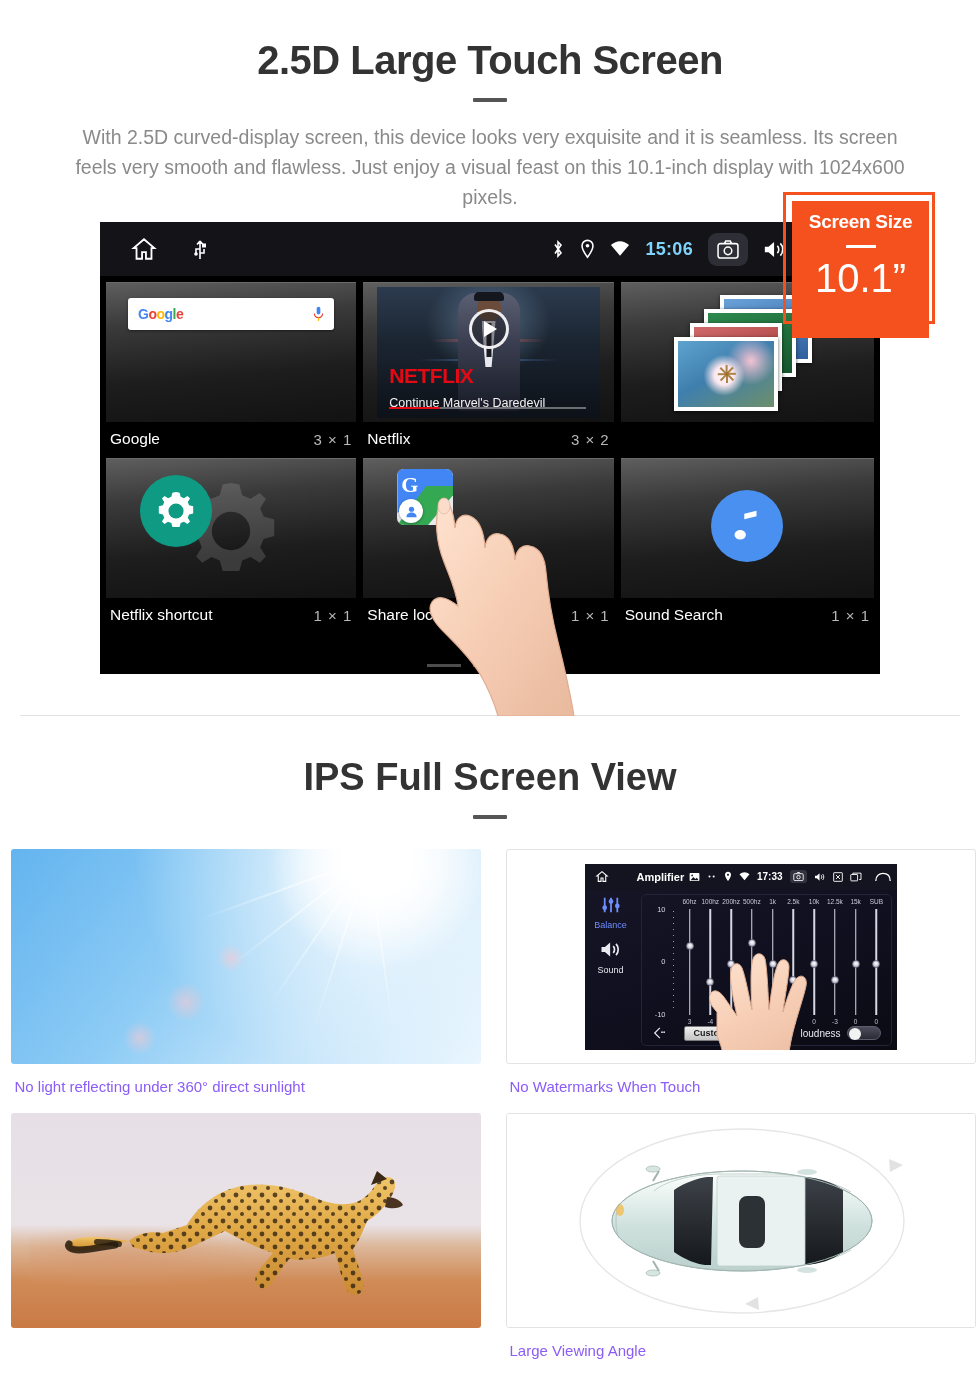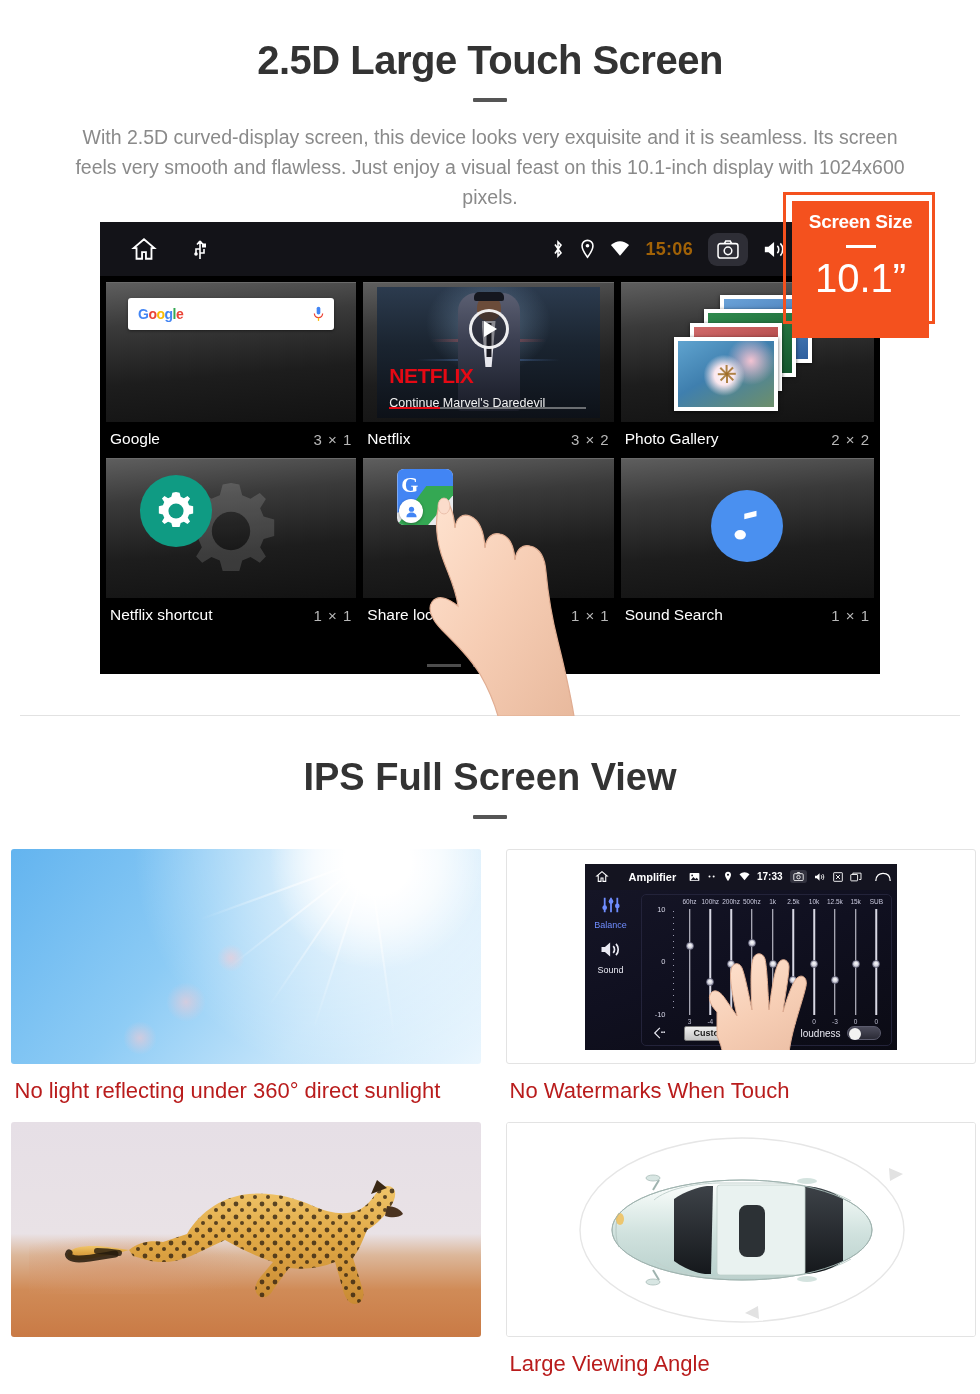--- a/index.html
+++ b/index.html
@@ -37,21 +37,21 @@
   .statusbar {
     position: relative; height: 54px; background: #131318;
     display: flex; align-items: center;
   }
   .sb-left { display: flex; align-items: center; gap: 34px; padding-left: 30px; }
   .sb-right {
     position: absolute; right: 18px; top: 0; height: 54px;
     display: flex; align-items: center; gap: 15px;
   }
   .icn { display: inline-flex; align-items: center; justify-content: center; }
-  .sb-time { color: #a16207; font-size: 18px; font-weight: bold; letter-spacing: 0.3px; }
+  .sb-time { color: #7dd3fc; font-size: 18px; font-weight: bold; letter-spacing: 0.3px; }
   .cam-hl {
     background: #2e2e36; border-radius: 9px; padding: 7px 9px;
     display: inline-flex; align-items: center; justify-content: center;
   }
 
   
   .grid {
     position: absolute; left: 0; top: 54px; width: 780px; height: 398px;
     padding: 6px 6px 0 6px;
   }
@@ -233,21 +233,21 @@
   .cards {
     display: grid; grid-template-columns: 470px 470px; gap: 0 25px;
     width: 965px; margin: 30px auto 0; padding-left: 3px;
   }
   .card { width: 470px; }
   .media {
     width: 470px; height: 215px; overflow: hidden; position: relative;
     border-radius: 3px;
   }
   .media.bordered { border: 1px solid #e3e3e3; background: #fff; }
-  .caption { font-size: 22px; color: #b91c1c; padding: 14px 4px 18px 4px; font-weight: 300; }
+  .caption { font-size: 15px; color: #8b5cf6; padding: 14px 4px 18px 4px; font-weight: 300; }
 
   
   .sky {
     position: absolute; inset: 0;
     background:
       radial-gradient(circle 150px at 78% 6%, #ffffff 0%, #ffffff 22%, rgba(255,255,255,.7) 42%, rgba(255,255,255,0) 72%),
       radial-gradient(circle 330px at 74% 2%, rgba(255,255,255,.85) 0%, rgba(255,255,255,0) 68%),
       linear-gradient(128deg, #63b4ef 0%, #8ccbf5 38%, #c3e4fa 68%, #eaf6fe 100%);
   }
   .ray {
@@ -262,21 +262,21 @@
 
   
   .amp-wrap {
     position: absolute; left: 50%; top: 50%; transform: translate(-50%,-50%);
     width: 312px; height: 186px; background: #0d0d14; overflow: hidden;
   }
   .amp-bar {
     height: 26px; background: #141420; display: flex; align-items: center;
     position: relative; padding-left: 10px;
   }
-  .amp-title { color: #fff; font-size: 11px; font-weight: bold; margin-left: 20px; text-align: center; }
+  .amp-title { color: #fff; font-size: 11px; font-weight: bold; margin-left: 28px; text-align: center; }
   .amp-icons {
     position: absolute; right: 6px; top: 0; height: 26px;
     display: flex; align-items: center; gap: 7px;
   }
   .amp-time { color: #fff; font-size: 10px; font-weight: bold; }
   .amp-cam { background: #33333f; border-radius: 3px; padding: 2px 3px; display: inline-flex; }
   .amp-body {
     position: relative; height: 160px;
     background: linear-gradient(160deg, #151526 0%, #101020 45%, #0b0b14 100%);
   }
@@ -491,24 +491,20 @@
                     <span style="transform:rotate(90deg)"></span>
                       <span style="transform:rotate(135deg)"></span>
                     <span style="transform:rotate(180deg)"></span>
                       <span style="transform:rotate(225deg)"></span>
                     <span style="transform:rotate(270deg)"></span>
                       <span style="transform:rotate(315deg)"></span>
                   </div>
                 </div>
               </div>
             </div>
-            <div class="cap">
-              <span class="cap-name">Photo Gallery</span>
-              <span class="cap-size">2 × 2</span>
-            </div>
           </div>
         </div>
 
         <div class="row">
 
           <div class="cell" style="width:252px">
             <div class="thumb">
               <div class="gear-ghost">
                 <svg width="128" height="128" viewBox="0 0 40 40">
                     <path d="M20 5 l2.6 0.5 0.9 3.3 2.6 1.1 2.9-1.8 1.9 1.9 -1.8 2.9 1.1 2.6 3.3 0.9 0 2.6 0 2.6 -3.3 0.9 -1.1 2.6 1.8 2.9 -1.9 1.9 -2.9-1.8 -2.6 1.1 -0.9 3.3 -2.6 0 -2.6 0 -0.9-3.3 -2.6-1.1 -2.9 1.8 -1.9-1.9 1.8-2.9 -1.1-2.6 -3.3-0.9 0-2.6 0-2.6 3.3-0.9 1.1-2.6 -1.8-2.9 1.9-1.9 2.9 1.8 2.6-1.1 0.9-3.3 Z" fill="#fff"></path>

